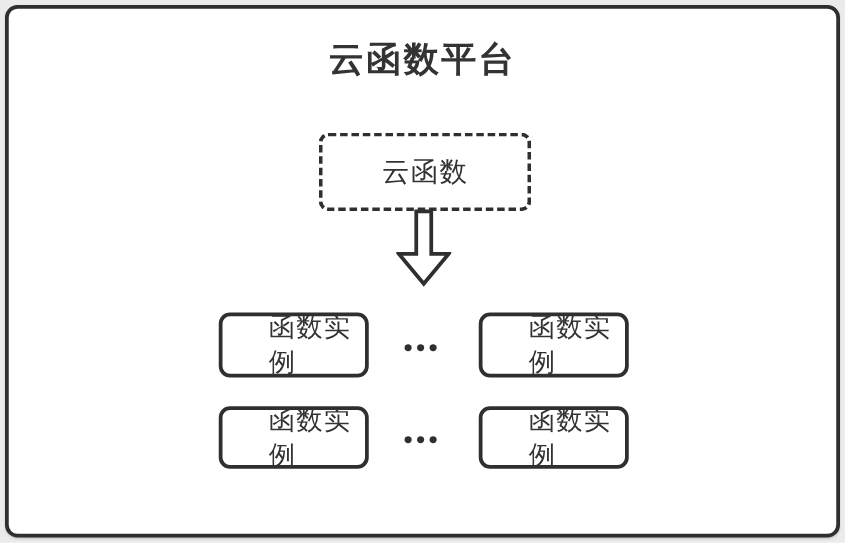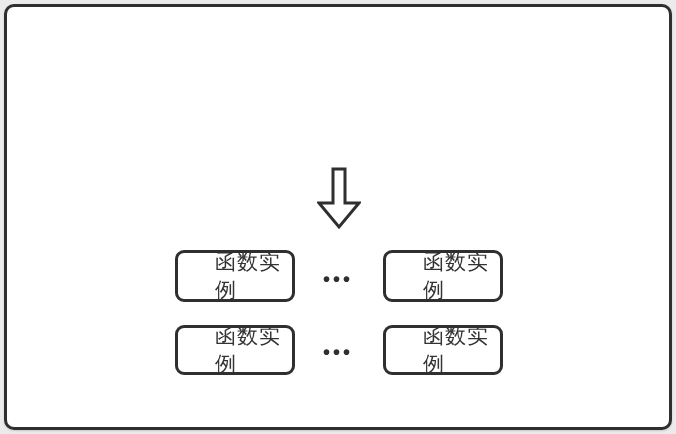--- a/index.html
+++ b/index.html
@@ -98,21 +98,25 @@
     color: #c7c7c7;
     letter-spacing: 1px;
   }
 </style>
 </head>
 <body>
 
 <div class="canvas">
   <div class="card">
 
+    <div class="title">云函数平台</div>
 
+    <div class="dashed-box">
+      <span>云函数</span>
+    </div>
 
     <svg class="arrow" viewBox="0 0 44 64" xmlns="http://www.w3.org/2000/svg">
       <polygon points="16,2 28,2 28,36 42,36 22,60 2,36 16,36" fill="#ffffff" stroke="#2f2f2f" stroke-width="3" stroke-linejoin="miter"></polygon>
     </svg>
 
     <div class="inst-box r1-left">
       <span>函数实例</span>
     </div>
 
     <div class="dots dots-1">•••</div>

